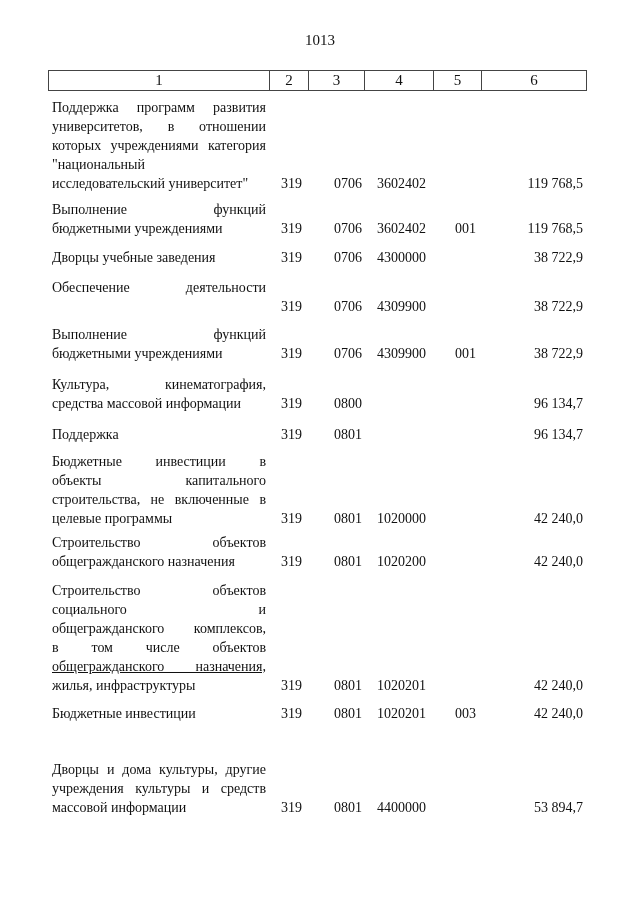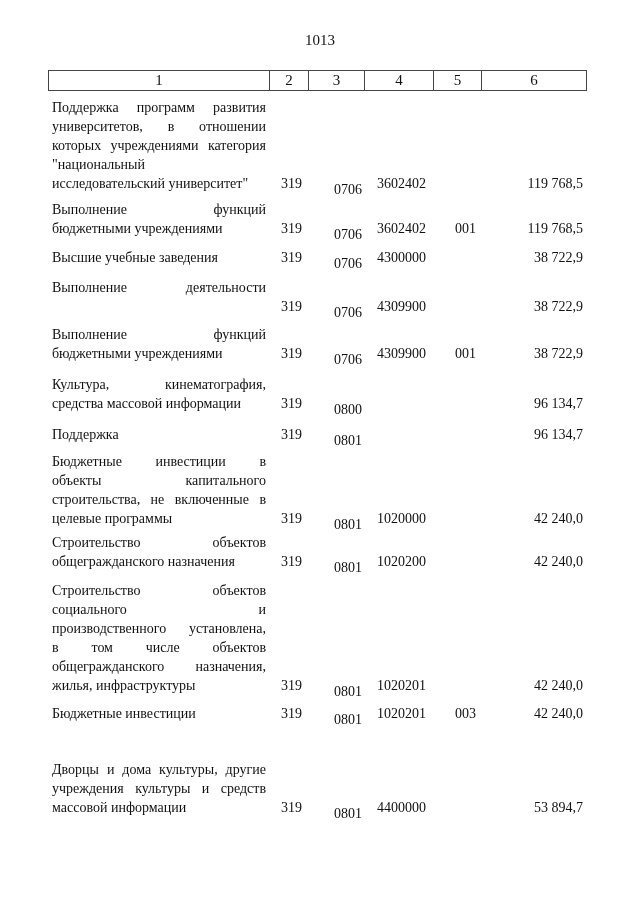--- a/index.html
+++ b/index.html
@@ -24,21 +24,21 @@
   .c4 { width: 68px; } .c5 { width: 47px; } .c6 { width: 104px; }
 
   .rows { position: absolute; top: 98px; left: 0; width: 640px; }
   .row { position: relative; width: 640px; font-size: 14px; line-height: 19px; }
   .desc {
     position: absolute; left: 52px; width: 214px; text-align: justify;
     text-align-last: left;
   }
   .num { position: absolute; white-space: nowrap; }
   .n2 { left: 281px; }
-  .n3 { left: 334px; margin-top: 6px; }
+  .n3 { left: 334px; }
   .n4 { left: 377px; }
   .n5 { left: 455px; }
   .n6 { right: 57px; text-align: right; }
 </style>
 </head>
 <body>
 
 <div class="page-number">1013</div>
 
 <table class="header-table">
@@ -75,31 +75,31 @@
         <div style="text-align: justify; text-align-last: left; height: 19px;">бюджетными учреждениями</div>
       </div>
       <span class="num n2" style="top: 19px;">319</span>
       <span class="num n3" style="top: 19px;">0706</span>
       <span class="num n4" style="top: 19px;">3602402</span>
       <span class="num n5" style="top: 19px;">001</span>
       <span class="num n6" style="top: 19px;">119 768,5</span>
     </div>
     <div class="row" style="position: absolute; top: 150px; height: 19px;">
       <div class="desc">
-        <div style="text-align: justify; text-align-last: left; height: 19px;">Высшие учебные заведения</div>
+        <div style="text-align: justify; text-align-last: left; height: 19px;">Дворцы учебные заведения</div>
       </div>
       <span class="num n2" style="top: 0px;">319</span>
       <span class="num n3" style="top: 0px;">0706</span>
       <span class="num n4" style="top: 0px;">4300000</span>
       <span class="num n5" style="top: 0px;"></span>
       <span class="num n6" style="top: 0px;">38 722,9</span>
     </div>
     <div class="row" style="position: absolute; top: 180px; height: 38px;">
       <div class="desc">
-        <div style="text-align: justify; text-align-last: justify; height: 19px;">Выполнение деятельности</div>
+        <div style="text-align: justify; text-align-last: justify; height: 19px;">Обеспечение деятельности</div>
       </div>
       <span class="num n2" style="top: 19px;">319</span>
       <span class="num n3" style="top: 19px;">0706</span>
       <span class="num n4" style="top: 19px;">4309900</span>
       <span class="num n5" style="top: 19px;"></span>
       <span class="num n6" style="top: 19px;">38 722,9</span>
     </div>
     <div class="row" style="position: absolute; top: 227px; height: 38px;">
       <div class="desc">
         <div style="text-align: justify; text-align-last: justify; height: 19px;">Выполнение функций</div>
@@ -153,23 +153,23 @@
       <span class="num n2" style="top: 19px;">319</span>
       <span class="num n3" style="top: 19px;">0801</span>
       <span class="num n4" style="top: 19px;">1020200</span>
       <span class="num n5" style="top: 19px;"></span>
       <span class="num n6" style="top: 19px;">42 240,0</span>
     </div>
     <div class="row" style="position: absolute; top: 483px; height: 114px;">
       <div class="desc">
         <div style="text-align: justify; text-align-last: justify; height: 19px;">Строительство объектов</div>
         <div style="text-align: justify; text-align-last: justify; height: 19px;">социального и</div>
-        <div style="text-align: justify; text-align-last: justify; height: 19px;">производственного установлена,</div>
+        <div style="text-align: justify; text-align-last: justify; height: 19px;">общегражданского комплексов,</div>
         <div style="text-align: justify; text-align-last: justify; height: 19px;">в том числе объектов</div>
-        <div style="text-align: justify; text-align-last: justify; height: 19px;">общегражданского назначения,</div>
+        <div style="text-align: justify; text-align-last: justify; height: 19px; text-decoration: underline;">общегражданского назначения,</div>
         <div style="text-align: justify; text-align-last: left; height: 19px;">жилья, инфраструктуры</div>
       </div>
       <span class="num n2" style="top: 95px;">319</span>
       <span class="num n3" style="top: 95px;">0801</span>
       <span class="num n4" style="top: 95px;">1020201</span>
       <span class="num n5" style="top: 95px;"></span>
       <span class="num n6" style="top: 95px;">42 240,0</span>
     </div>
     <div class="row" style="position: absolute; top: 606px; height: 19px;">
       <div class="desc">

